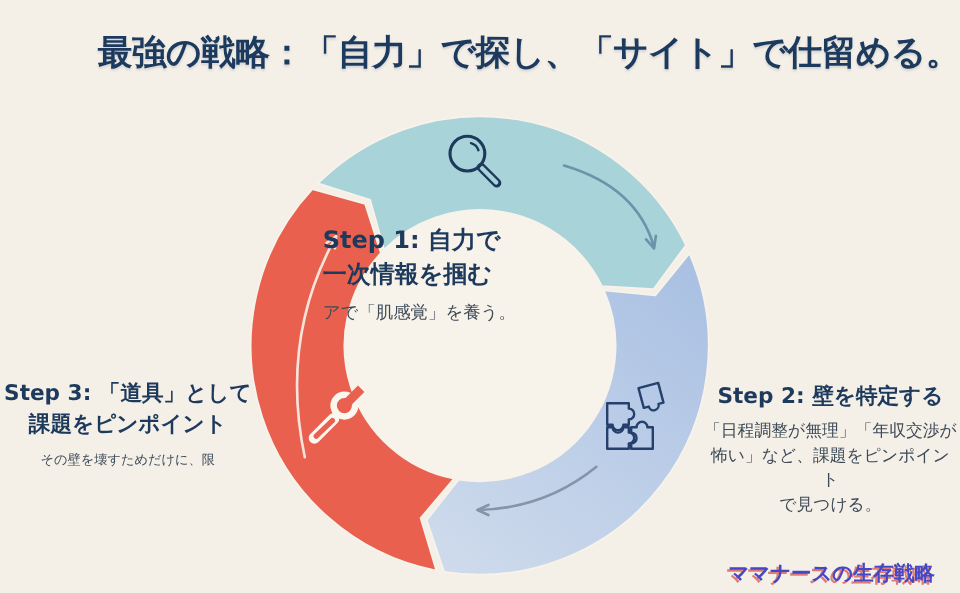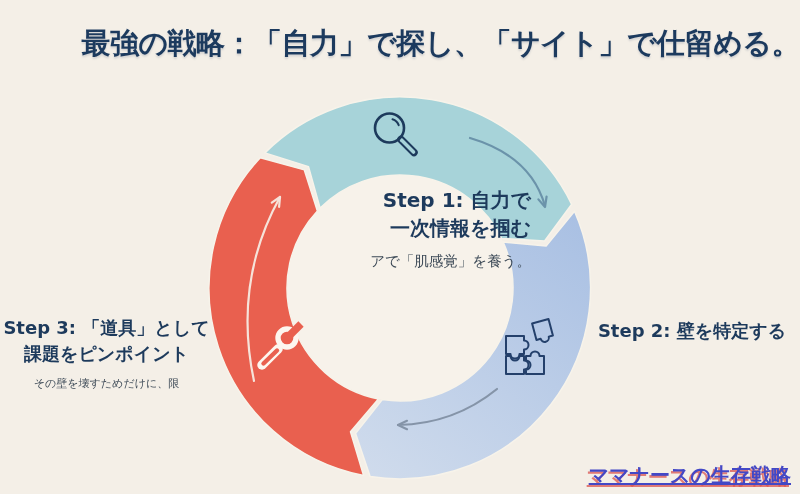--- a/index.html
+++ b/index.html
@@ -14,33 +14,33 @@
     position:absolute;top:24px;left:0;right:0;margin:0;
     text-align:right;
     font-size:29px;font-weight:800;letter-spacing:-0.5px;
     color:#1c3a5e;
     text-shadow:0 2px 2px rgba(70,90,120,0.18);
   }
   svg.diagram{position:absolute;left:0;top:0}
   .step{position:absolute}
   .step .step-heading span{display:block;font-weight:700;color:#1d3a5c}
   .step .step-body span{display:block;color:#3d4a57}
-  .step-1{left:269px;top:186px;width:262px;text-align:right}
+  .step-1{left:269px;top:186px;width:262px;text-align:left}
   .step-1 .step-heading{font-size:20px;line-height:28px;margin-bottom:9px}
   .step-1 .step-body{font-size:14.5px;line-height:21px}
   .step-2{left:586px;top:319px;width:212px;text-align:center}
   .step-2 .step-heading{font-size:18px;line-height:24px;margin-bottom:6px}
   .step-2 .step-body{font-size:14px;line-height:20.5px}
   .step-3{left:0;top:315px;width:213px;text-align:center}
   .step-3 .step-heading{font-size:18px;line-height:26px;margin-bottom:6px}
   .step-3 .step-body{font-size:11px;line-height:21px}
   .brand{
-    position:absolute;right:9px;bottom:5px;
-    font-size:20px;font-weight:700;
-    color:#4348c6;text-decoration:underline;
+    position:absolute;right:21px;bottom:5px;
+    font-size:17px;font-weight:700;
+    color:#4348c6;
     text-shadow:-2px 2px 0 rgba(217,83,79,0.75);
     cursor:pointer;
   }
 </style>
 </head>
 <body>
 
 <div class="stage">
 
   <h1 class="title">最強の戦略：「自力」で探し、「サイト」で仕留める。</h1>
@@ -113,20 +113,25 @@
     </div>
     <div class="step-body">
       <span>アで「肌感覚」を養う。</span>
     </div>
   </div>
 
   <div class="step step-2">
     <div class="step-heading">
       <span>Step 2: 壁を特定する</span>
     </div>
+    <div class="step-body">
+      <span>「日程調整が無理」「年収交渉が</span>
+      <span>怖い」など、課題をピンポイント</span>
+      <span>で見つける。</span>
+    </div>
   </div>
 
   <div class="step step-3">
     <div class="step-heading">
       <span>Step 3: 「道具」として</span>
       <span>課題をピンポイント</span>
     </div>
     <div class="step-body">
       <span>その壁を壊すためだけに、限</span>
     </div>

